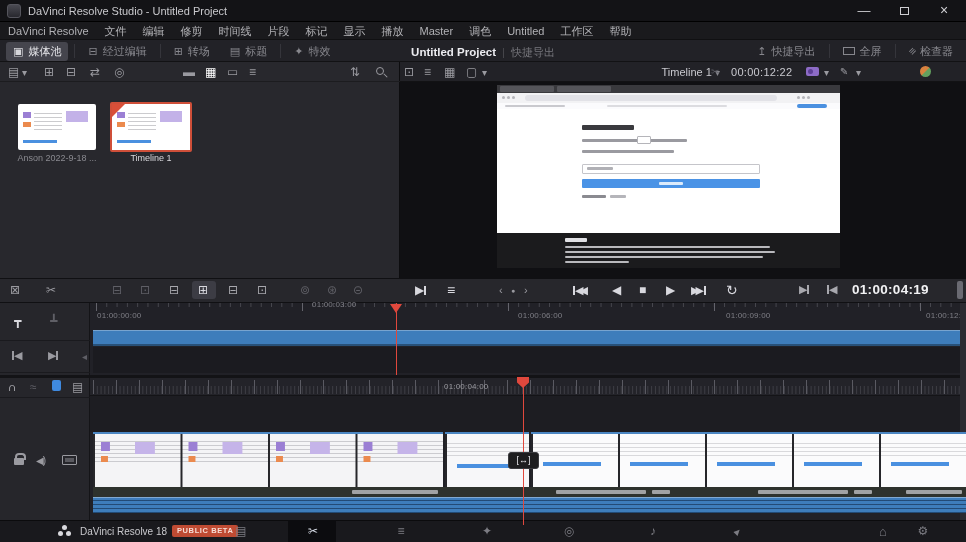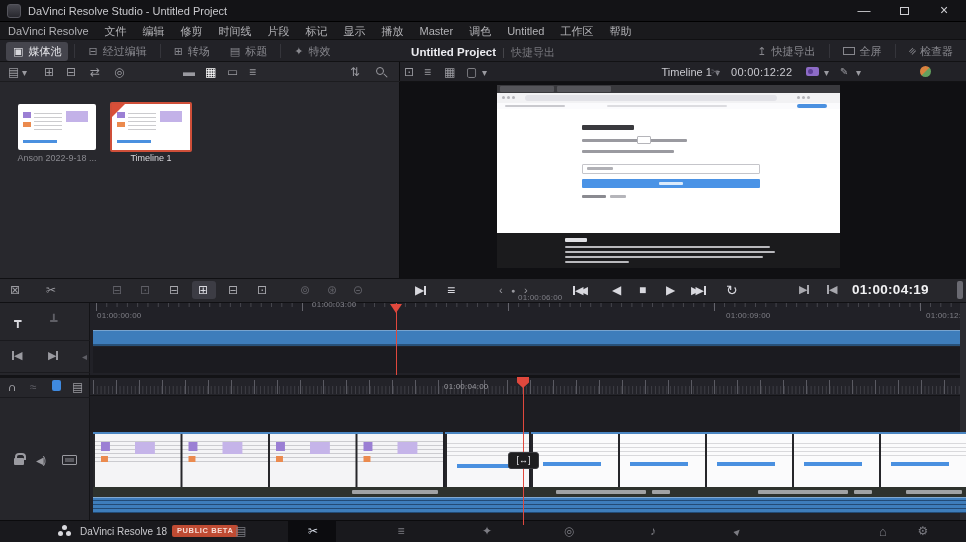--- a/index.html
+++ b/index.html
@@ -355,21 +355,21 @@
   <span class="mark-chip" style="left:52px;top:380px"></span>
   <span class="ic" style="left:72px;top:381px">▤</span>
   <span class="hline" style="top:397px"></span>
   <span class="i-lock" style="left:14px;top:458px"></span>
   <span class="ic" style="left:36px;top:456px;font-size:10px;letter-spacing:-1px">◀)</span>
   <span class="i-monitor" style="left:62px;top:455px"></span>
 
   <div id="rt-ticks"></div>
   <span class="rlab" style="left:97px;top:311px">01:00:00:00</span>
   <span class="rlab" style="left:312px;top:300px">01:00:03:00</span>
-  <span class="rlab" style="left:518px;top:293px">01:00:06:00</span>
+  <span class="rlab" style="left:518px;top:311px">01:00:06:00</span>
   <span class="rlab" style="left:726px;top:311px">01:00:09:00</span>
   <span class="rlab" style="left:926px;top:311px">01:00:12:00</span>
   <div id="ovbar"></div>
   <div id="ovlane"></div>
   <div id="ph1-tri"></div>
   <div id="ph1-line"></div>
   <div id="tl-div"></div>
 
   <div id="rulerbot"></div>
   <div id="rb-ticks"></div>

